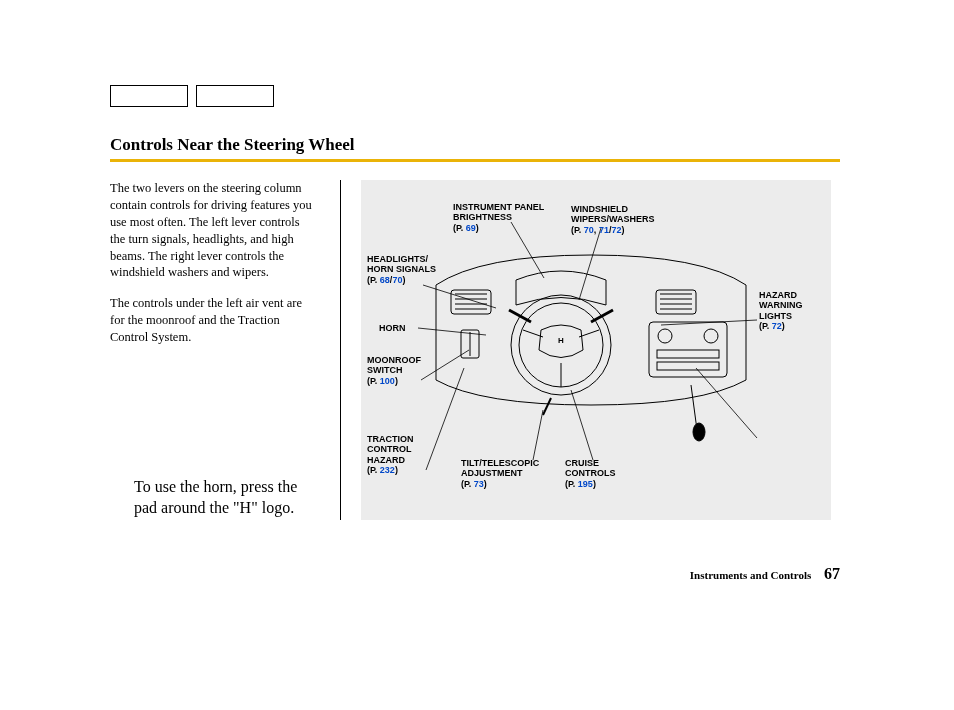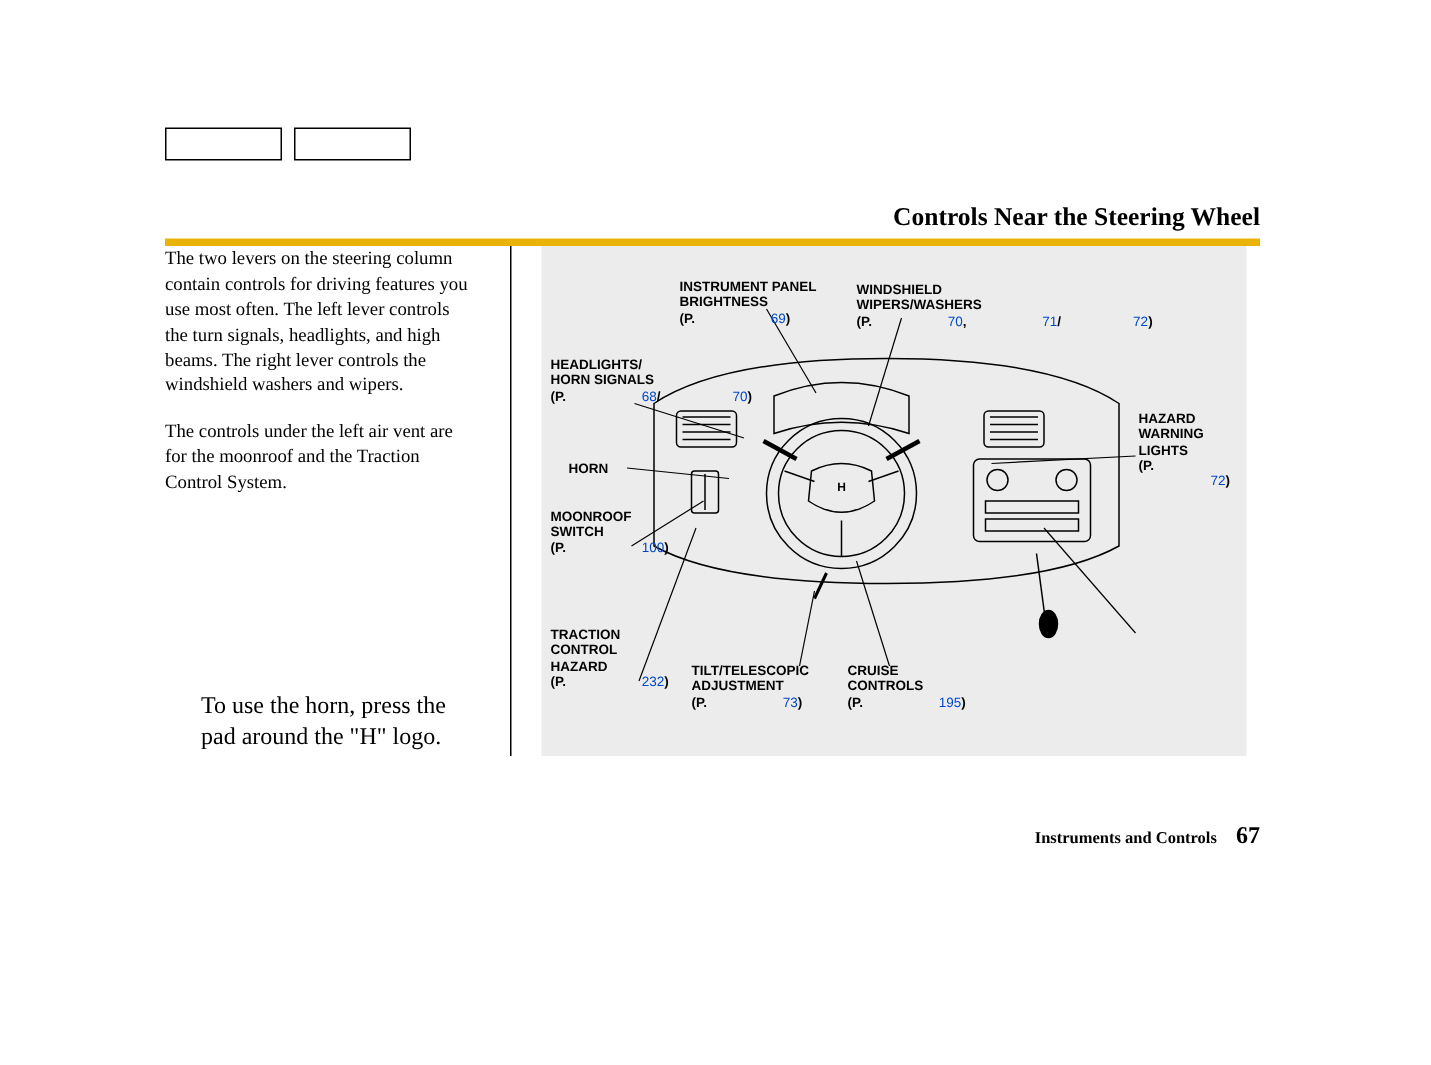--- a/index.html
+++ b/index.html
@@ -23,23 +23,23 @@
     margin-bottom: 28px;
   }
   .box {
     width: 78px;
     height: 22px;
     border: 1.5px solid #000;
     background: #fff;
   }
   .title-row {
     display: flex;
-    justify-content: flex-end;
-    border-bottom: 5px solid #eab308;
+    border-bottom: 3px solid #eab308;
     padding-bottom: 4px;
+    margin-bottom: 18px;
   }
   .title {
     font-family: Georgia, 'Times New Roman', serif;
     font-weight: bold;
     font-size: 17px;
   }
   .content {
     display: flex;
     gap: 20px;
   }
@@ -70,21 +70,21 @@
   }
   .callout {
     position: absolute;
     font-family: Arial, Helvetica, sans-serif;
     font-weight: bold;
     font-size: 9px;
     line-height: 1.15;
     color: #000;
   }
   .pref { font-weight: bold; }
-  .pnum { color: #0047c8; font-weight: normal; margin-left: 48px; }
+  .pnum { color: #0047c8; font-weight: bold; }
   .drawing {
     position: absolute;
     left: 70px;
     top: 70px;
     width: 320px;
     height: 200px;
   }
   .footer {
     position: absolute;
     right: 0;

